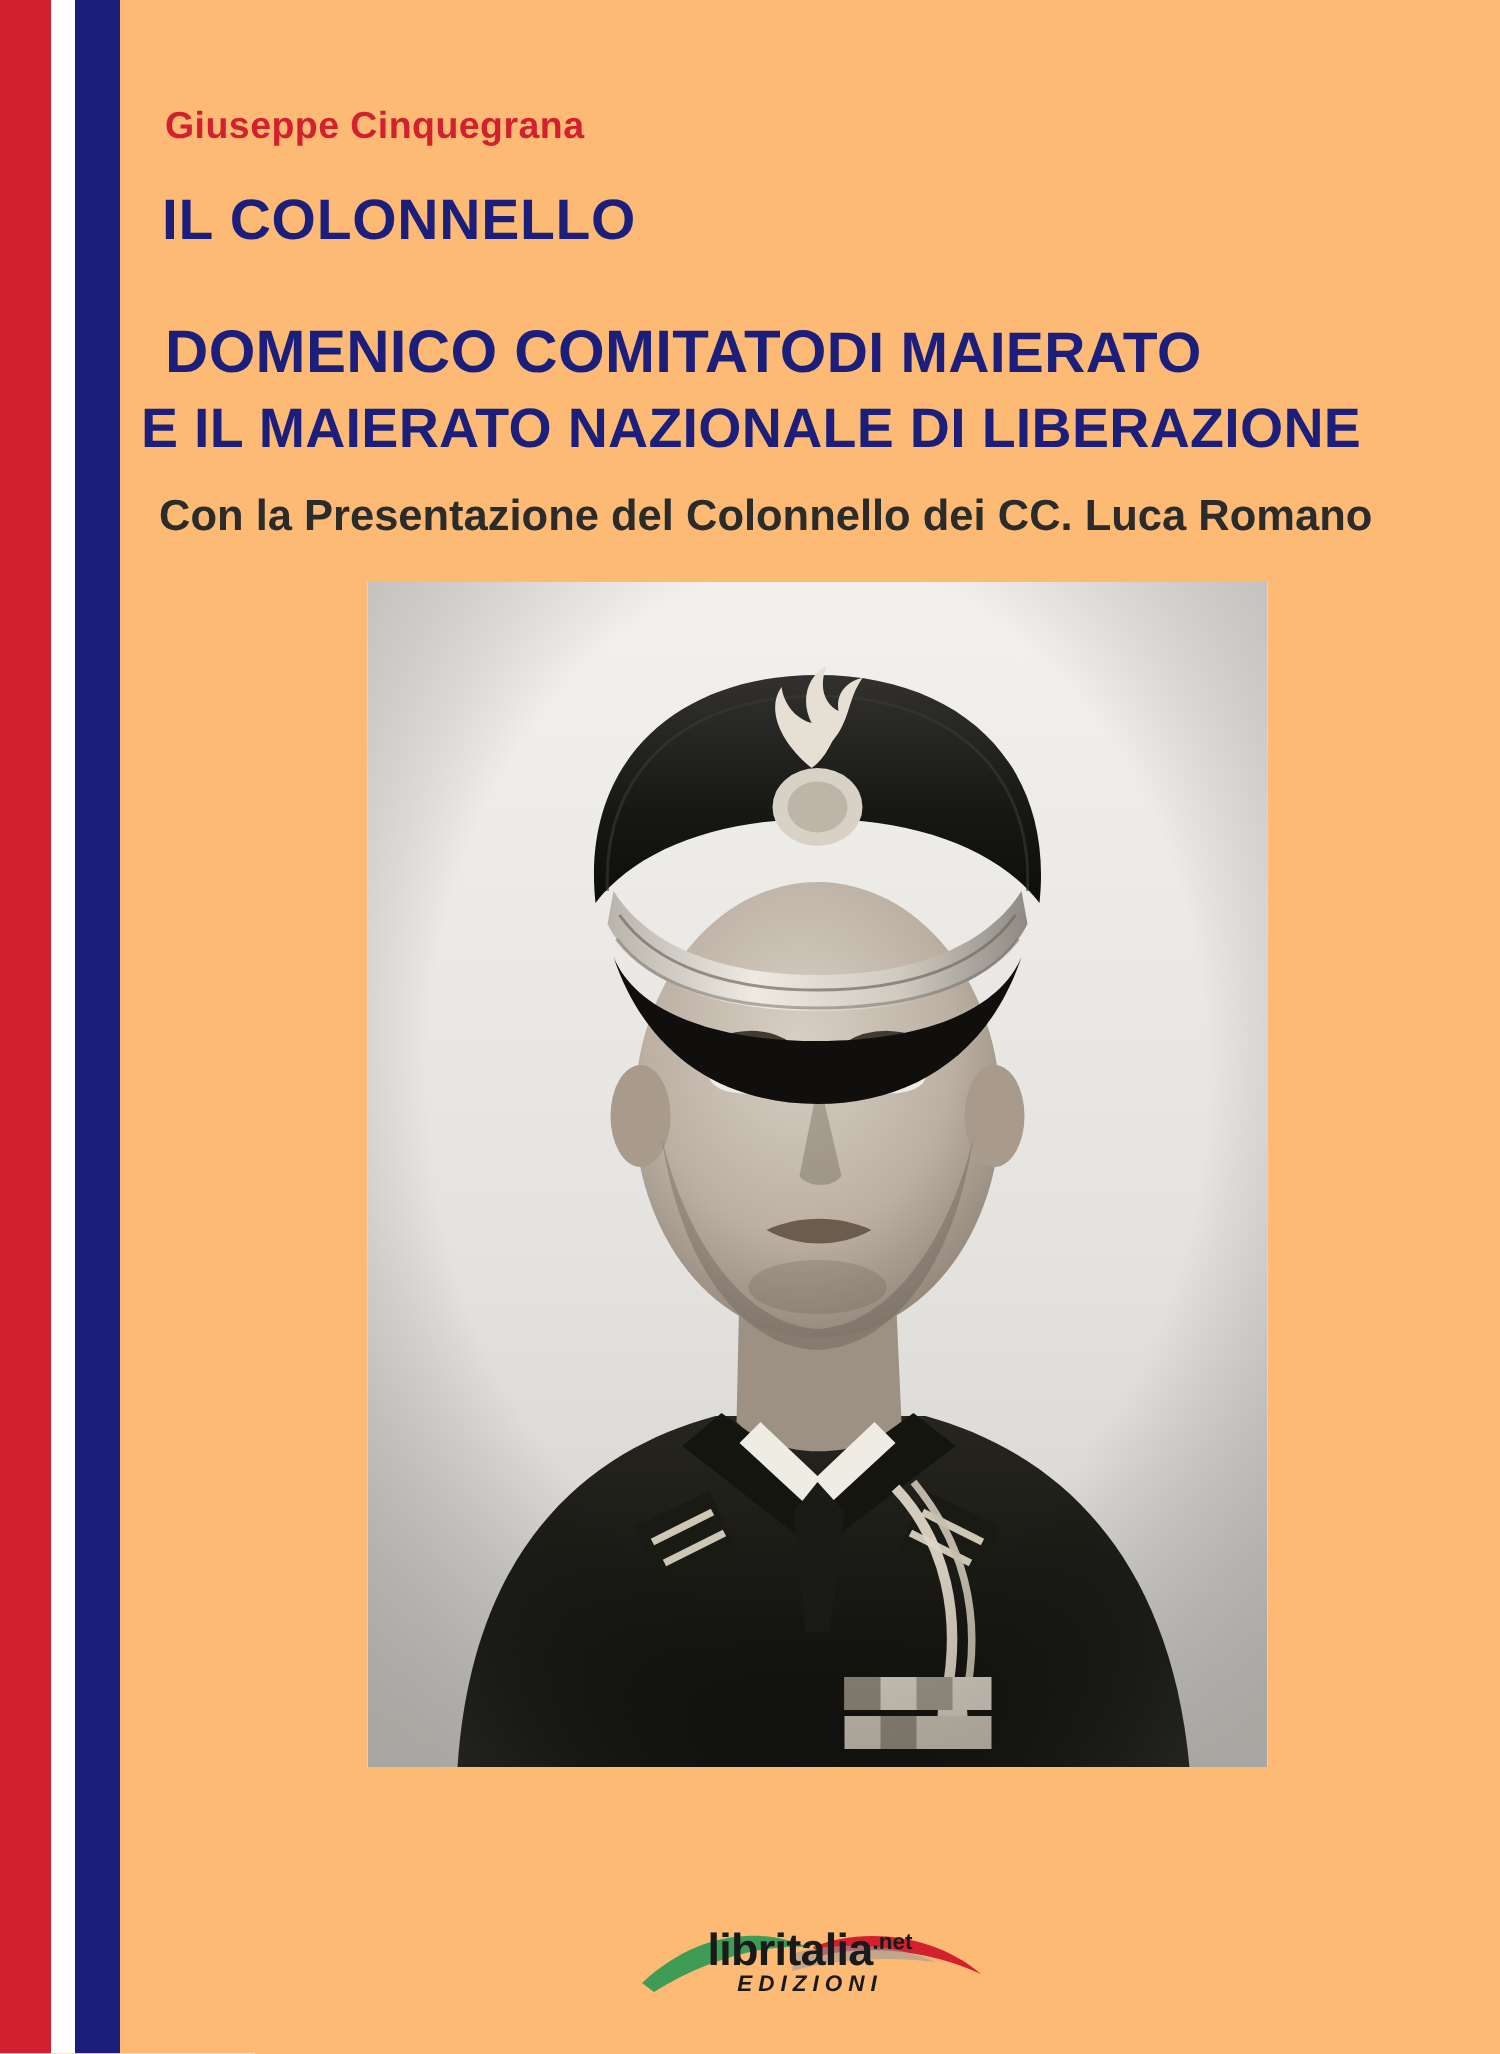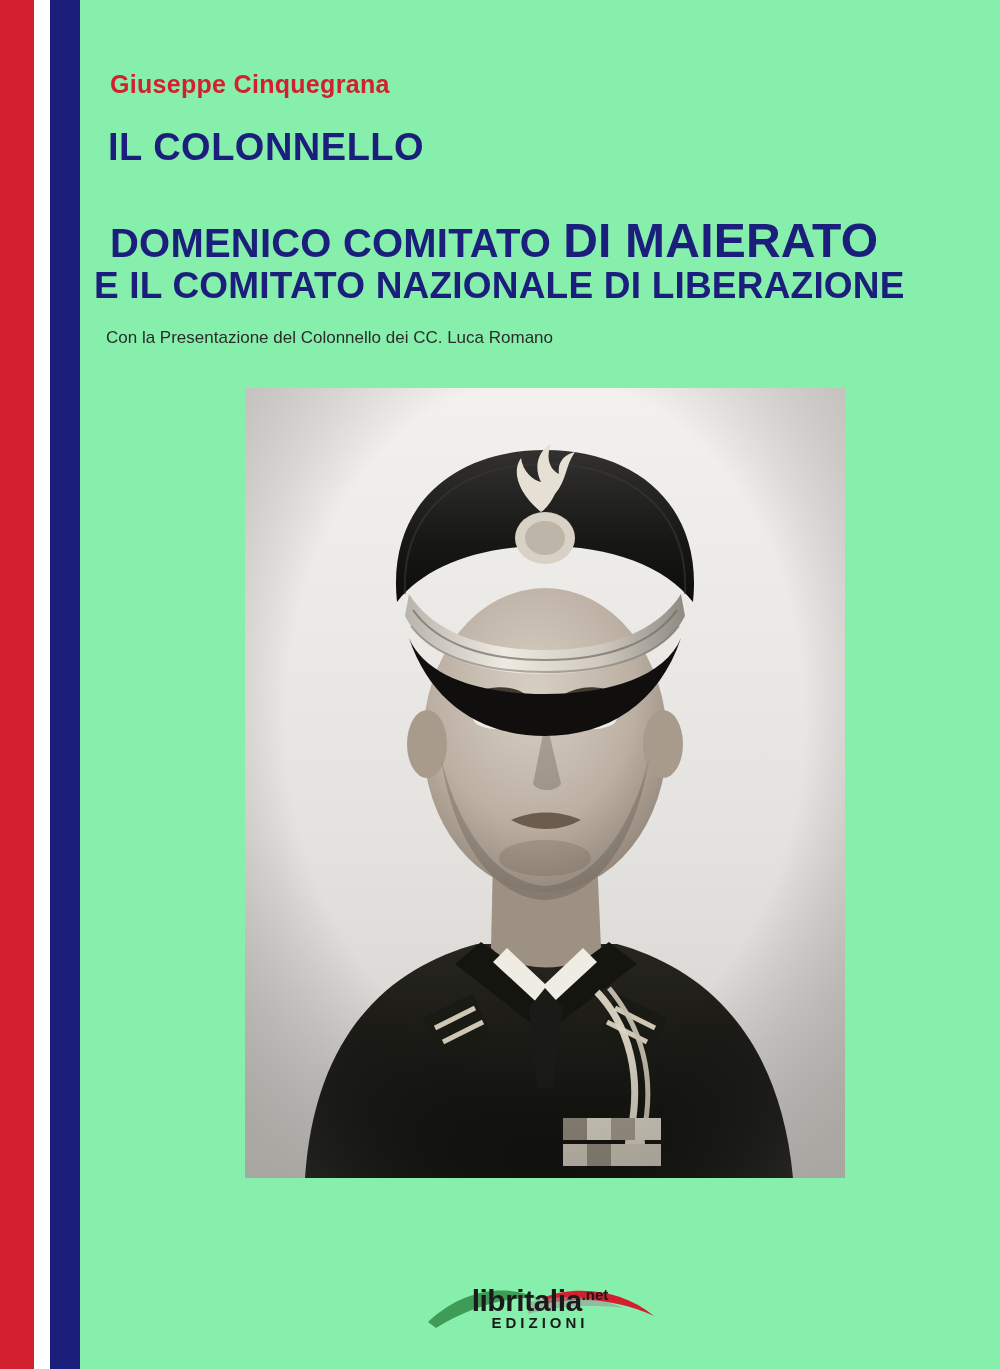--- a/index.html
+++ b/index.html
@@ -7,21 +7,21 @@
     padding: 0;
     background: #ffffff;
   }
   body {
     font-family: "Liberation Sans", sans-serif;
   }
   .cover {
     position: relative;
     width: 1000px;
     height: 1369px;
-    background: #86efac;
+    background: #fdba74;
     overflow: hidden;
   }
   
   .stripe-red {
     position: absolute;
     left: 0;
     top: 0;
     width: 34px;
     height: 100%;
     background: #d3202f;
@@ -74,43 +74,43 @@
     top: 213px;
     white-space: nowrap;
   }
   .title-sub-strong {
     font-size: 40px;
     font-weight: bold;
     color: #1b1f7b;
     letter-spacing: 0.2px;
   }
   .title-sub-light {
-    font-size: 48px;
+    font-size: 38px;
     font-weight: bold;
     color: #1b1f7b;
     letter-spacing: 0.2px;
-    margin-left: 12px;
+    margin-left: 0;
   }
   .title-third {
     position: absolute;
     left: 14px;
     top: 265px;
     font-size: 37px;
     font-weight: bold;
     color: #1b1f7b;
     letter-spacing: 0.2px;
     white-space: nowrap;
   }
   .presentation {
     position: absolute;
     left: 26px;
     top: 328px;
-    font-size: 17px;
+    font-size: 29px;
     color: #2b2b2b;
-    font-weight: normal;
+    font-weight: bold;
   }
   
   .portrait-wrap {
     position: absolute;
     left: 165px;
     top: 388px;
     width: 600px;
     height: 790px;
     background: #e9e9e6;
     overflow: hidden;
@@ -148,20 +148,21 @@
     vertical-align: super;
     letter-spacing: 0;
   }
   .logo-edizioni {
     position: relative;
     font-size: 15px;
     font-weight: bold;
     letter-spacing: 4px;
     color: #1a1a1a;
     margin-top: -4px;
+    font-style: italic;
   }
 </style>
 </head>
 <body>
 
 <div class="cover">
 
   <div class="stripe-red"></div>
   <div class="stripe-white"></div>
   <div class="stripe-blue"></div>
@@ -169,21 +170,21 @@
   <div class="content">
 
     <div class="author">Giuseppe Cinquegrana</div>
 
     <div class="title-main">IL COLONNELLO</div>
 
     <div class="title-sub-line">
       <span class="title-sub-strong">DOMENICO COMITATO</span><span class="title-sub-light">DI MAIERATO</span>
     </div>
 
-    <div class="title-third">E IL COMITATO NAZIONALE DI LIBERAZIONE</div>
+    <div class="title-third">E IL MAIERATO NAZIONALE DI LIBERAZIONE</div>
 
     <div class="presentation">Con la Presentazione del Colonnello dei CC. Luca Romano</div>
 
     <div class="portrait-wrap">
       <svg width="600" height="790" viewBox="0 0 600 790" xmlns="http://www.w3.org/2000/svg" aria-hidden="true">
         <defs>
           <linearGradient id="bgGrad" x1="0" y1="0" x2="0" y2="1">
             <stop offset="0%" stop-color="#f2f1ee"></stop>
             <stop offset="55%" stop-color="#e4e3df"></stop>
             <stop offset="100%" stop-color="#d2d1cd"></stop>

